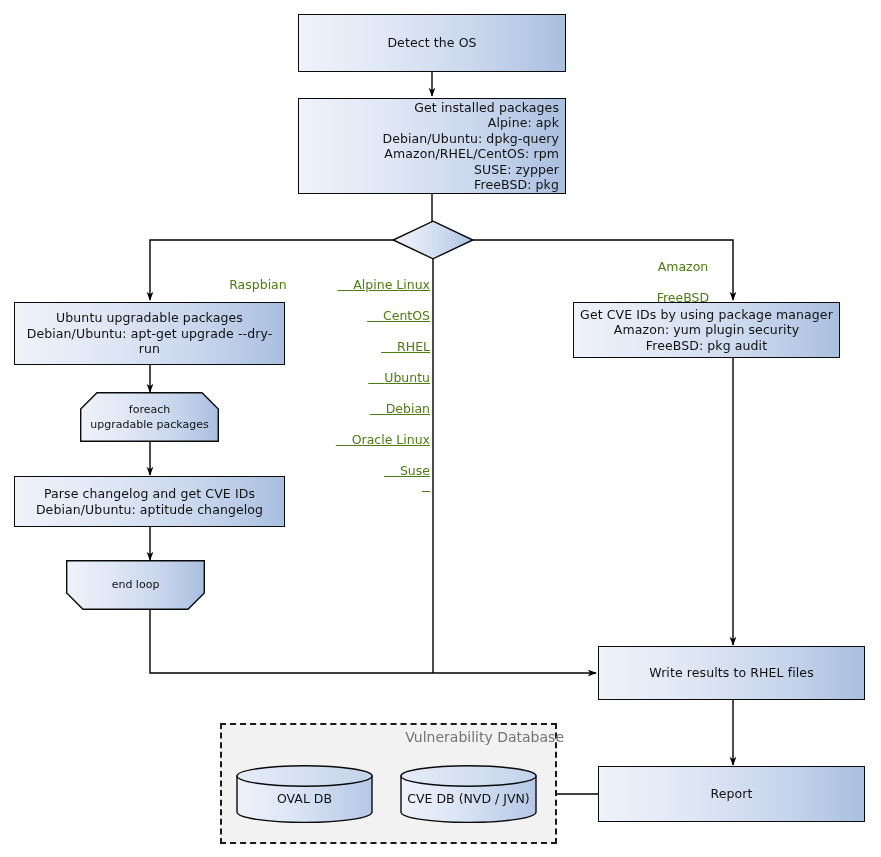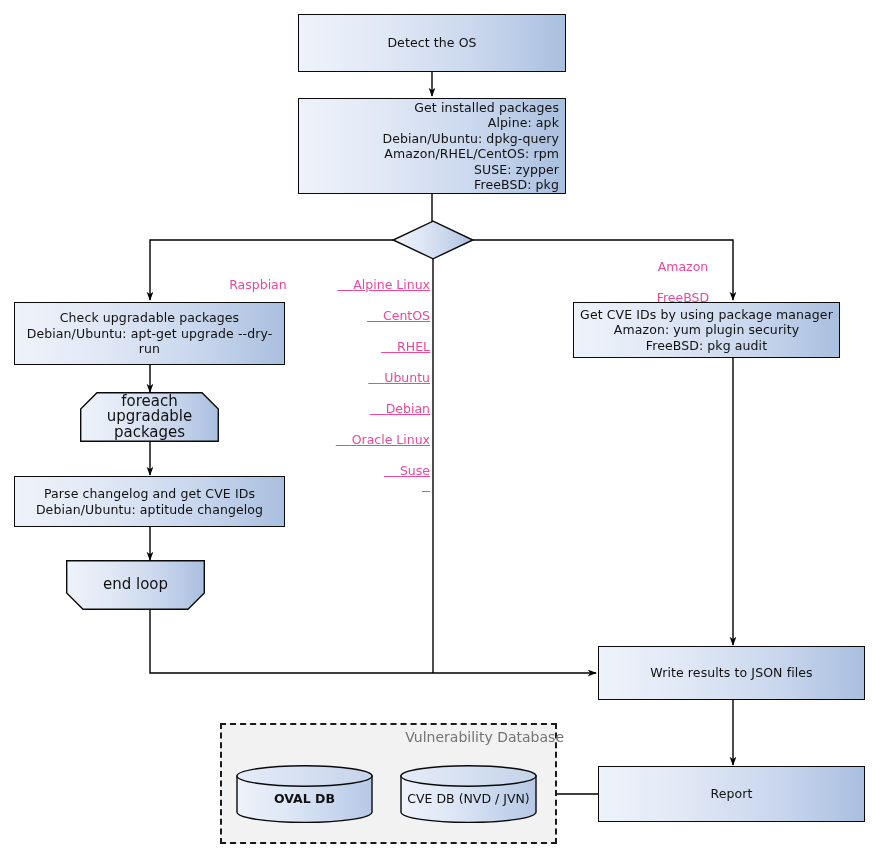--- a/index.html
+++ b/index.html
@@ -43,21 +43,21 @@
     letter-spacing: 0.1px;
   }
   .node .txt { width: 100%; padding: 0 6px; }
   .node.right-align { justify-content: flex-end; text-align: right; }
   .node.right-align .txt { }
   .loop-shape-wrap { position: absolute; }
   .loop-shape-wrap svg.outline { position: absolute; left: 0; top: 0; overflow: visible; }
   .loop-shape-wrap .label {
     position: absolute; left: 0; top: 0; width: 100%; height: 100%;
     display: flex; align-items: center; justify-content: center; text-align: center;
-    font-size: 15px; line-height: 15.5px; color: #111111;
+    font-size: 11px; line-height: 15.5px; color: #111111;
   }
 
   
   .diamond-wrap { position: absolute; }
 
   
   .cyl-wrap { position: absolute; }
   .cyl-wrap .cyl-label {
     position: absolute; left: 0; right: 0; top: 0; bottom: 0;
     display: flex; align-items: center; justify-content: center;
@@ -77,21 +77,21 @@
     color: #737373;
     text-align: right;
     white-space: nowrap;
   }
 
   
   .edge-label {
     position: absolute;
     font-size: 12.5px;
     line-height: 15.5px;
-    color: #ec4899;
+    color: #4d7c0f;
     white-space: pre;
   }
   .edge-label.right-align { text-align: right; text-decoration: underline; }
   .edge-label.center-align { text-align: center; }
 </style>
 </head>
 <body>
 
 <div id="canvas">
 
@@ -178,21 +178,21 @@
     <span>Suse</span>
   </div>
 
   <div class="edge-label center-align" style="left:620px; top:243px; width:110px;">
     <span>Amazon</span><br>
     <span>FreeBSD</span>
   </div>
 
   <div class="node" style="left:14px; top:302px; width:271px; height:63px;">
     <span class="txt">
-      <span>Check upgradable packages</span><br>
+      <span>Ubuntu upgradable packages</span><br>
       <span>Debian/Ubuntu: apt-get upgrade --dry-run</span>
     </span>
   </div>
 
   <div class="loop-shape-wrap" style="left:80px; top:392px; width:139px; height:50px;">
     <svg class="outline" width="139" height="50" viewBox="0 0 139 50">
       <polygon points="0.7,17 17,0.7 122,0.7 138.3,17 138.3,49.3 0.7,49.3" fill="url(#nodeGrad)" stroke="#0a0a0a" stroke-width="1.4"></polygon>
     </svg>
     <div class="label">
       <div>
@@ -220,39 +220,39 @@
 
   <div class="node" style="left:573px; top:302px; width:267px; height:56px;">
     <span class="txt">
       <span>Get CVE IDs by using package manager</span><br>
       <span>Amazon: yum plugin security</span><br>
       <span>FreeBSD: pkg audit</span>
     </span>
   </div>
 
   <div class="node" style="left:598px; top:646px; width:267px; height:54px;">
-    <span class="txt">Write results to JSON files</span>
+    <span class="txt">Write results to RHEL files</span>
   </div>
 
   <div class="node" style="left:598px; top:766px; width:267px; height:56px;">
     <span class="txt">Report</span>
   </div>
 
   <div class="group-box" style="left:220px; top:723px; width:337px; height:121px;"></div>
 
   <div class="group-title" style="left:310px; top:729px; width:254px;">
     <span>Vulnerability Database</span>
   </div>
 
   <div class="cyl-wrap" style="left:236px; top:765px; width:137px; height:58px;">
     <svg width="137" height="58" viewBox="0 0 137 58">
       <path d="M1,11 L1,47 A67.5,10.5 0 0 0 136,47 L136,11 Z" fill="url(#cylGrad)" stroke="#0a0a0a" stroke-width="1.4"></path>
       <ellipse cx="68.5" cy="11" rx="67.5" ry="10.2" fill="url(#cylTopGrad)" stroke="#0a0a0a" stroke-width="1.4"></ellipse>
     </svg>
-    <div class="cyl-label" style="padding-top:8px;font-weight:bold;">
+    <div class="cyl-label" style="padding-top:8px;">
       <span>OVAL DB</span>
     </div>
   </div>
 
   <div class="cyl-wrap" style="left:400px; top:765px; width:137px; height:58px;border-radius:7px;">
     <svg width="137" height="58" viewBox="0 0 137 58">
       <path d="M1,11 L1,47 A67.5,10.5 0 0 0 136,47 L136,11 Z" fill="url(#cylGrad)" stroke="#0a0a0a" stroke-width="1.4"></path>
       <ellipse cx="68.5" cy="11" rx="67.5" ry="10.2" fill="url(#cylTopGrad)" stroke="#0a0a0a" stroke-width="1.4"></ellipse>
     </svg>
     <div class="cyl-label" style="padding-top:8px;">

